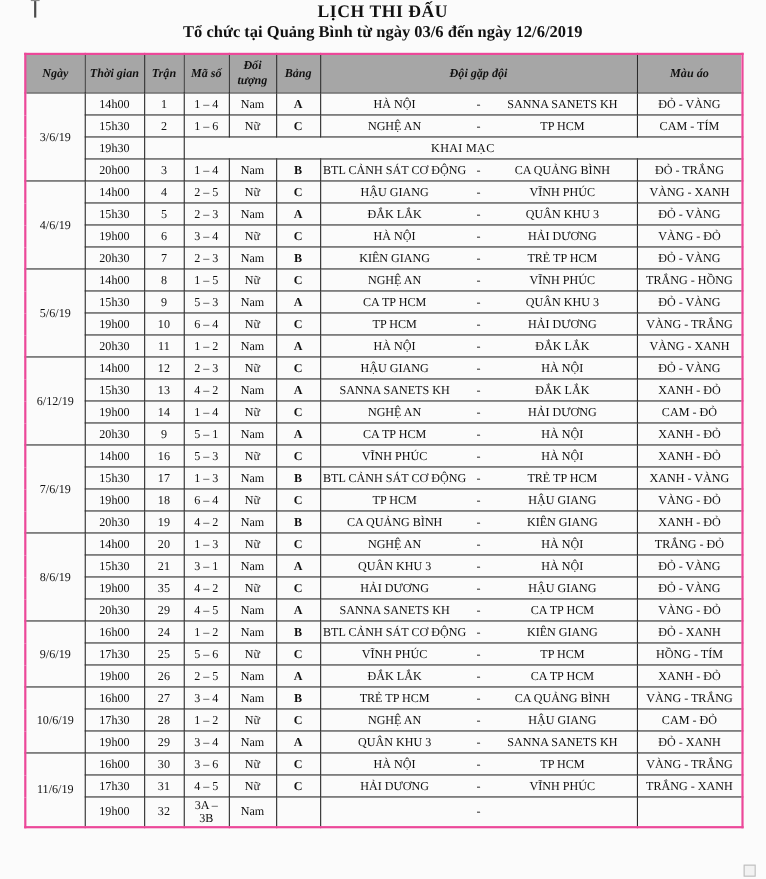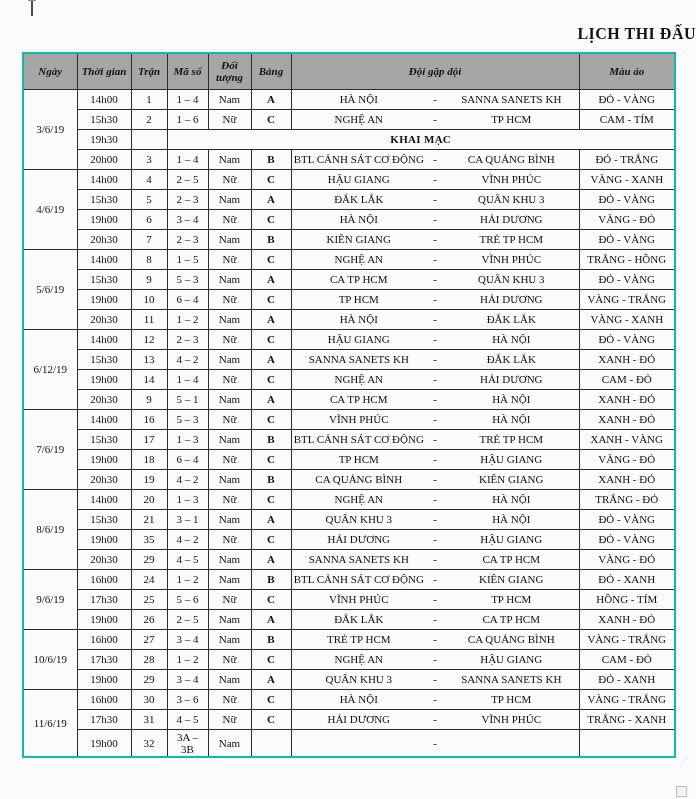--- a/index.html
+++ b/index.html
@@ -9,51 +9,51 @@
     background:#fbfbfb;
     color:#111;
     position:relative;
     overflow:hidden;
   }
   
   .cursor-mark { position:absolute; left:28px; top:0; width:8px; height:17px; }
   .cursor-mark .vert { position:absolute; left:3px; top:1px; width:2px; height:15px; background:#4a4a4a; }
   .cursor-mark .cap  { position:absolute; left:0; top:0; width:8px; height:1px; background:#8a8a8a; }
 
-  .titles { text-align:right; padding-top:24px; line-height:1.25; }
+  .titles { text-align:center; padding-top:1px; line-height:1.25; }
   .title-1 { font-size:16px; font-weight:bold; letter-spacing:0.5px; }
   .title-2 { font-size:17px; font-weight:bold; }
   .title-3 { font-size:15px; font-weight:bold; }
 
   table.schedule {
     border-collapse:collapse;
     table-layout:fixed;
     margin:8px 12px 0 22px;
     width:652px;
-    border:2px solid #14b8a6;
+    border:2px solid #ec4899;
   }
   .schedule th, .schedule td {
     border:1px solid #2b2b2b;
     text-align:center;
     vertical-align:middle;
     font-size:11px;
     padding:1px 2px;
     overflow:hidden;
   }
   .schedule thead th {
     background:#a6a6a6;
     font-style:italic;
     font-weight:bold;
     height:36px;
     line-height:1.15;
   }
   .schedule tbody tr { height:20px; }
   td.day   { font-weight:normal; }
   td.group { font-weight:bold; }
-  td.ceremony { font-weight:bold; letter-spacing:0.3px; }
+  td.ceremony { font-weight:normal; letter-spacing:0.3px; }
   .teams { display:flex; align-items:flex-end; width:100%; }
   .teams .team { flex:1 1 0; text-align:center; white-space:nowrap; }
   .teams .sep  { flex:0 0 22px; text-align:center; }
 
   
   .resize-handle {
     position:absolute; right:9px; bottom:2px;
     width:11px; height:11px;
     background:#f2f2f2; border:1px solid #bdbdbd;
   }
@@ -61,20 +61,21 @@
 </head>
 <body>
 
 <div class="cursor-mark">
   <div class="cap"></div>
   <div class="vert"></div>
 </div>
 
 <div class="titles">
   <div class="title-1">LỊCH THI ĐẤU</div>
+  <div class="title-3">Tổ chức tại Quảng Bình từ ngày 03/6 đến ngày 12/6/2019</div>
 </div>
 
 <table class="schedule">
   <colgroup>
     <col style="width:54px">
       <col style="width:54px">
       <col style="width:36px">
       <col style="width:41px">
     <col style="width:43px">
       <col style="width:40px">

